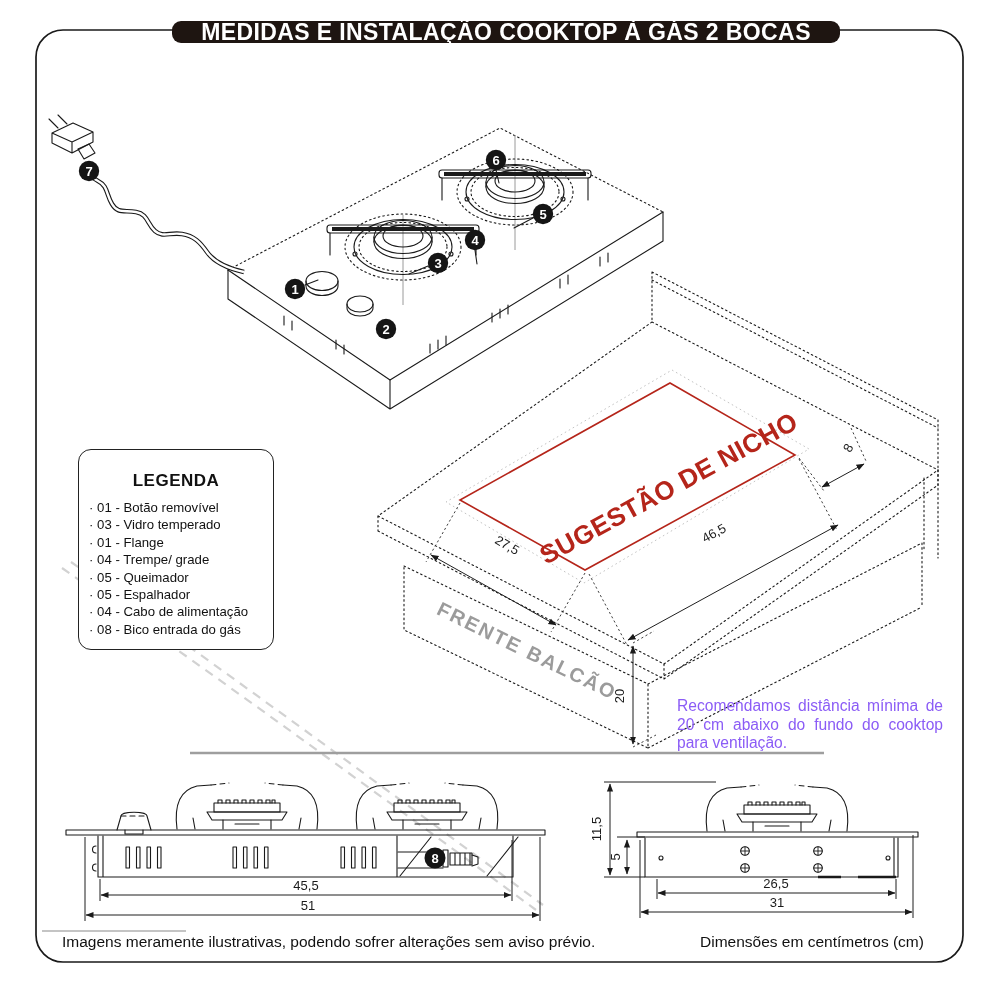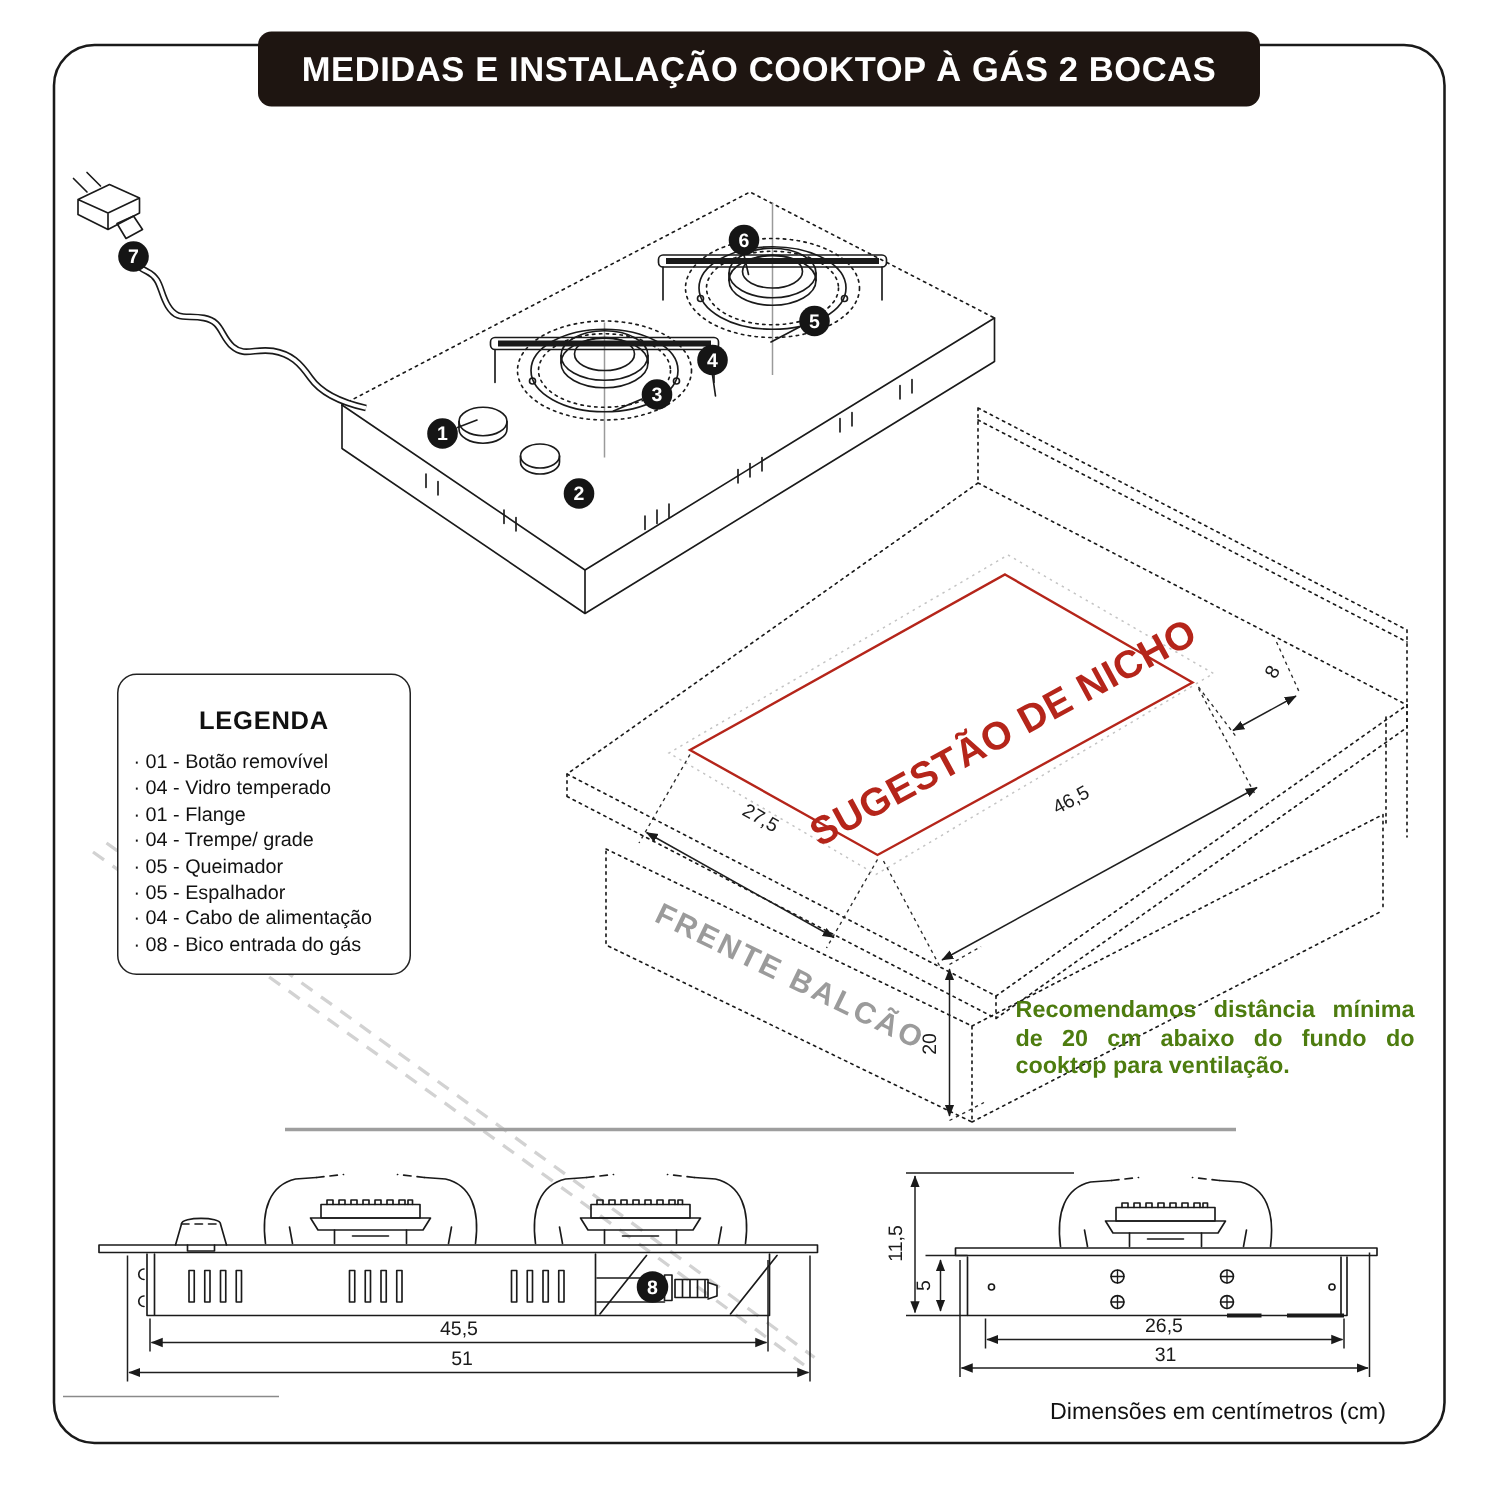--- a/index.html
+++ b/index.html
@@ -11,31 +11,31 @@
   .dot{stroke-dasharray:1.6,3}
   .dsh{stroke-dasharray:5,4}
   .dim{stroke:#1f1f1f;stroke-width:1;fill:none}
   .dimdot{stroke:#2a2a2a;stroke-width:.9;fill:none;stroke-dasharray:2.2,2.6}
   .proj{stroke:#d2d2d2;stroke-width:2.2;fill:none;stroke-dasharray:9,7}
   .dimtxt{font:13px "Liberation Sans",sans-serif;fill:#1b1b1b;text-anchor:middle}
   .redtxt{font:bold 26px "Liberation Sans",sans-serif;fill:#b5251a;text-anchor:middle;letter-spacing:.5px}
   .graytxt{font:bold 20px "Liberation Sans",sans-serif;fill:#9b9b9b;text-anchor:middle;letter-spacing:2px}
   .callout circle{fill:#151515}
   .callout text{fill:#fff;font:bold 13px "Liberation Sans",sans-serif;text-anchor:middle}
-  .title-bar{position:absolute;left:172px;top:21px;width:668px;height:50px;background:#1e1511;
+  .title-bar{position:absolute;left:172px;top:21px;width:668px;height:22px;background:#1e1511;
     border-radius:9px;color:#fff;display:flex;align-items:center;justify-content:center;
     font-weight:bold;font-size:23px;letter-spacing:.4px;white-space:nowrap}
   .legend-box{position:absolute;left:78px;top:449px;width:194px;background:#fff;
     border:1.7px solid #222;border-radius:13px;padding:21px 0 11px 0}
   .legend-title{text-align:center;font-weight:bold;font-size:17px;letter-spacing:.5px;margin-bottom:8px;color:#111}
   .legend-list{list-style:none;margin:0;padding:0 6px 0 10px}
   .legend-list li{font-size:13.2px;font-weight:normal;line-height:17.4px;color:#111;white-space:nowrap}
   .legend-list li::before{content:"· "}
-  .recommendation{position:absolute;left:677px;top:665px;width:266px;font-size:15.6px;
-    font-weight:bold;line-height:18.5px;text-align:justify;color:#4d7c0f}
+  .recommendation{position:absolute;left:677px;top:697px;width:266px;font-size:15.6px;
+    font-weight:normal;line-height:18.5px;text-align:justify;color:#8b5cf6}
   .footer-left{position:absolute;left:62px;top:933px;font-size:15.5px;color:#111;white-space:nowrap}
   .footer-right{position:absolute;left:700px;top:933px;width:236px;text-align:left;font-size:15.5px;color:#111;white-space:nowrap}
 </style>
 </head>
 <body>
 
 <div id="stage">
 
 <svg width="1000" height="1000" viewBox="0 0 1000 1000">
   <defs>
@@ -256,27 +256,28 @@
     <text class="dimtxt" x="777" y="907">31</text>
   </g>
 </svg>
 
 <div class="title-bar">MEDIDAS E INSTALAÇÃO COOKTOP À GÁS 2 BOCAS</div>
 
 <div class="legend-box">
   <div class="legend-title">LEGENDA</div>
   <ul class="legend-list">
     <li>01 - Botão removível</li>
-    <li>04 - Vidro temperado</li>
+    <li>03 - Vidro temperado</li>
     <li>01 - Flange</li>
     <li>04 - Trempe/ grade</li>
     <li>05 - Queimador</li>
     <li>05 - Espalhador</li>
     <li>04 - Cabo de alimentação</li>
     <li>08 - Bico entrada do gás</li>
   </ul>
 </div>
 
 <div class="recommendation">Recomendamos distância mínima de 20 cm abaixo do fundo do cooktop para ventilação.</div>
 
+<div class="footer-left">Imagens meramente ilustrativas, podendo sofrer alterações sem aviso prévio.</div>
 <div class="footer-right">Dimensões em centímetros (cm)</div>
 
 </div>
 
 </body></html>

